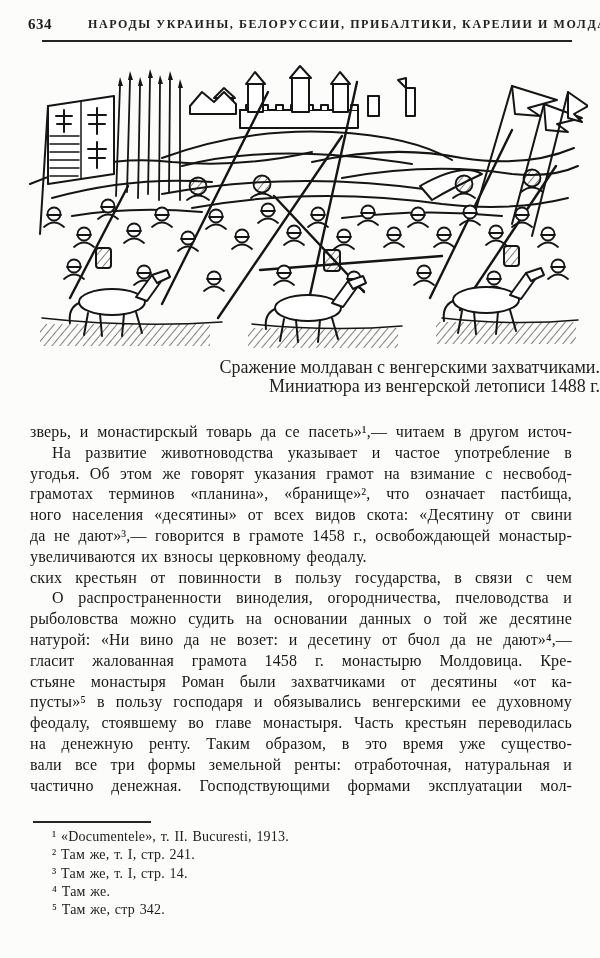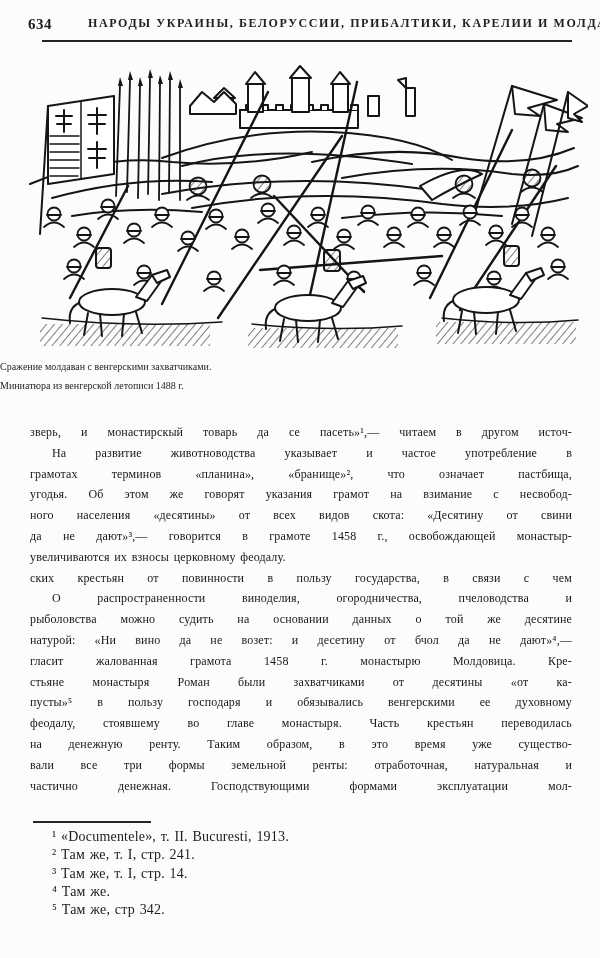--- a/index.html
+++ b/index.html
@@ -7,46 +7,46 @@
     position:relative;
     width:600px;height:958px;
     background:#fcfcfa;
     color:#1c1c1c;
     font-family:"Liberation Serif","DejaVu Serif",serif;
     overflow:hidden;
   }
   
   .hdr{
     position:absolute;top:16px;left:28px;right:28px;
-    display:flex;align-items:flex-start;
+    display:flex;align-items:center;
   }
   .pagenum{font-size:15px;font-weight:600;letter-spacing:.5px;}
   .runtitle{
     margin-left:36px;
     font-size:12px;font-weight:700;letter-spacing:1.6px;
     white-space:nowrap;color:#222;
   }
   .hdr-rule{
     position:absolute;top:40px;left:42px;right:28px;height:2px;
     background:#242424;
   }
   
   .fig{
     position:absolute;top:64px;left:12px;width:576px;height:290px;
   }
   .fig svg{display:block;width:100%;height:100%;}
   
   .caption{
     position:absolute;top:358px;left:0;right:0;
-    text-align:left;font-size:10px;line-height:18.5px;color:#1f1f1f;
+    text-align:right;font-size:18px;line-height:18.5px;color:#1f1f1f;
   }
   
   .bodytxt{
     position:absolute;top:422px;left:30px;width:542px;
-    font-size:12px;line-height:20.8px;
+    font-size:16px;line-height:20.8px;
     letter-spacing:.15px;word-spacing:1.5px;color:#171717;
   }
   .bline{
     text-align:justify;text-align-last:justify;
     height:20.8px;overflow:hidden;white-space:nowrap;
   }
   .bline.pend{text-align-last:left;}
   .bline.indent{text-indent:22px;}
   
   .fn-rule{
@@ -221,22 +221,22 @@
   </div>
 
   <div class="caption">
     <div>Сражение молдаван с венгерскими захватчиками.</div>
     <div>Миниатюра из венгерской летописи 1488 г.</div>
   </div>
 
   <div class="bodytxt">
     <div class="bline">зверь, и монастирскый товарь да се пасеть»¹,— читаем в другом источ-</div>
     <div class="bline indent">На развитие животноводства указывает и частое употребление в</div>
+    <div class="bline">угодья. Об этом же говорят указания грамот на взимание с несвобод-</div>
     <div class="bline">грамотах терминов «планина», «бранище»², что означает пастбища,</div>
-    <div class="bline">угодья. Об этом же говорят указания грамот на взимание с несвобод-</div>
     <div class="bline">ного населения «десятины» от всех видов скота: «Десятину от свини</div>
     <div class="bline">да не дают»³,— говорится в грамоте 1458 г., освобождающей монастыр-</div>
     <div class="bline pend">увеличиваются их взносы церковному феодалу.</div>
     <div class="bline">ских крестьян от повинности в пользу государства, в связи с чем</div>
     <div class="bline indent">О распространенности виноделия, огородничества, пчеловодства и</div>
     <div class="bline">рыболовства можно судить на основании данных о той же десятине</div>
     <div class="bline">натурой: «Ни вино да не возет: и десетину от бчол да не дают»⁴,—</div>
     <div class="bline">гласит жалованная грамота 1458 г. монастырю Молдовица. Кре-</div>
     <div class="bline">стьяне монастыря Роман были захватчиками от десятины «от ка-</div>
     <div class="bline">пусты»⁵ в пользу господаря и обязывались венгерскими ее духовному</div>

